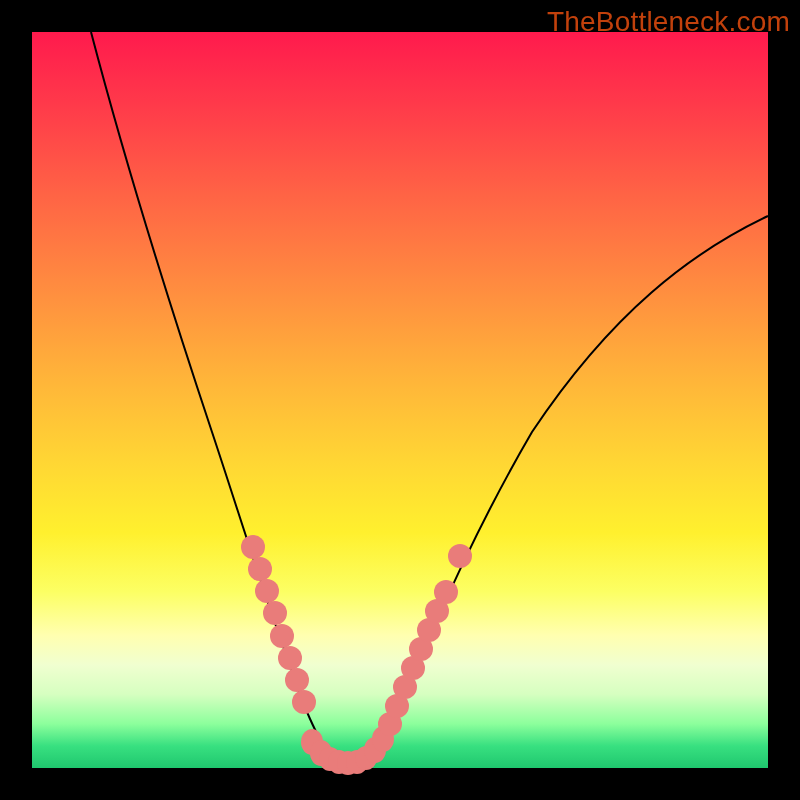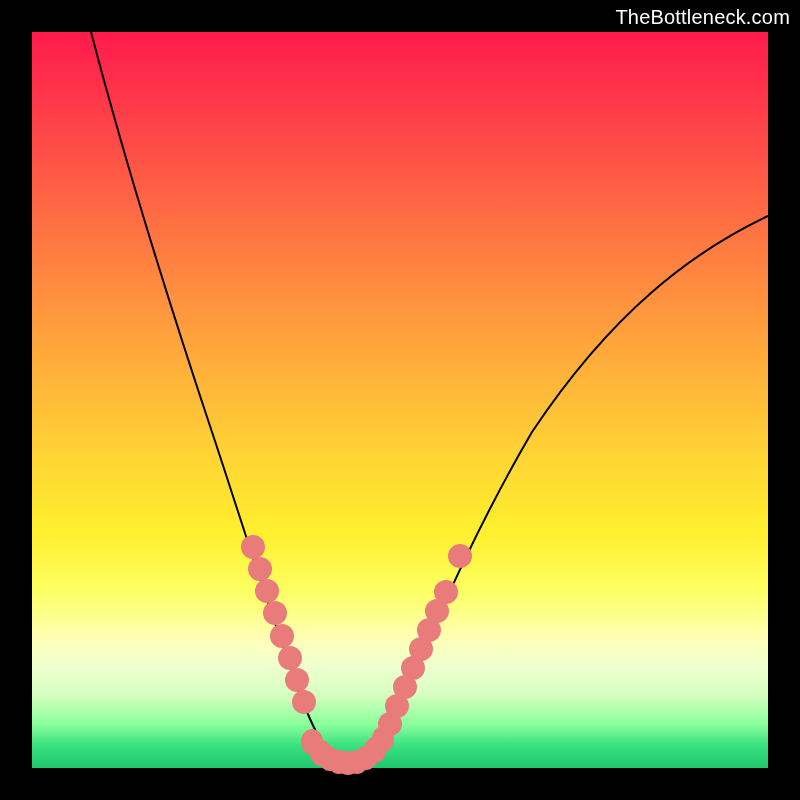--- a/index.html
+++ b/index.html
@@ -37,22 +37,22 @@
       #d6ffc0 90%,
       #8cff9c 94%,
       #38e080 97%,
       #1fc76e 100%
     );
   }
   .watermark {
     position: absolute;
     top: 6px;
     right: 10px;
-    color: #ffffff;
-    font-size: 20px;
+    color: #c2410c;
+    font-size: 28px;
     font-weight: 500;
     letter-spacing: 0.2px;
     user-select: none;
   }
   svg.curve {
     position: absolute;
     left: 0;
     top: 0;
     width: 736px;
     height: 736px;

